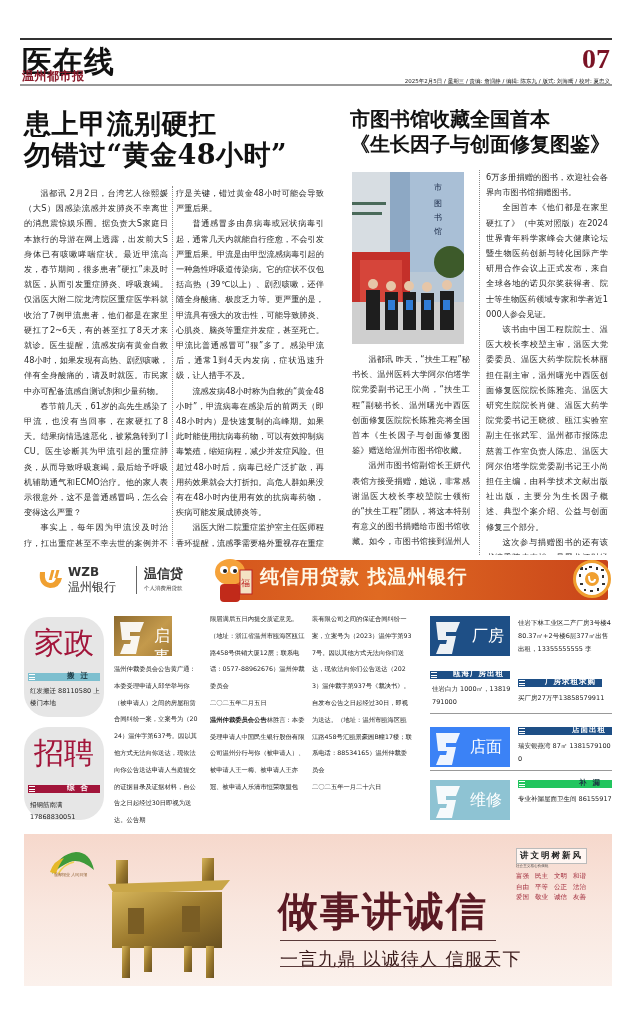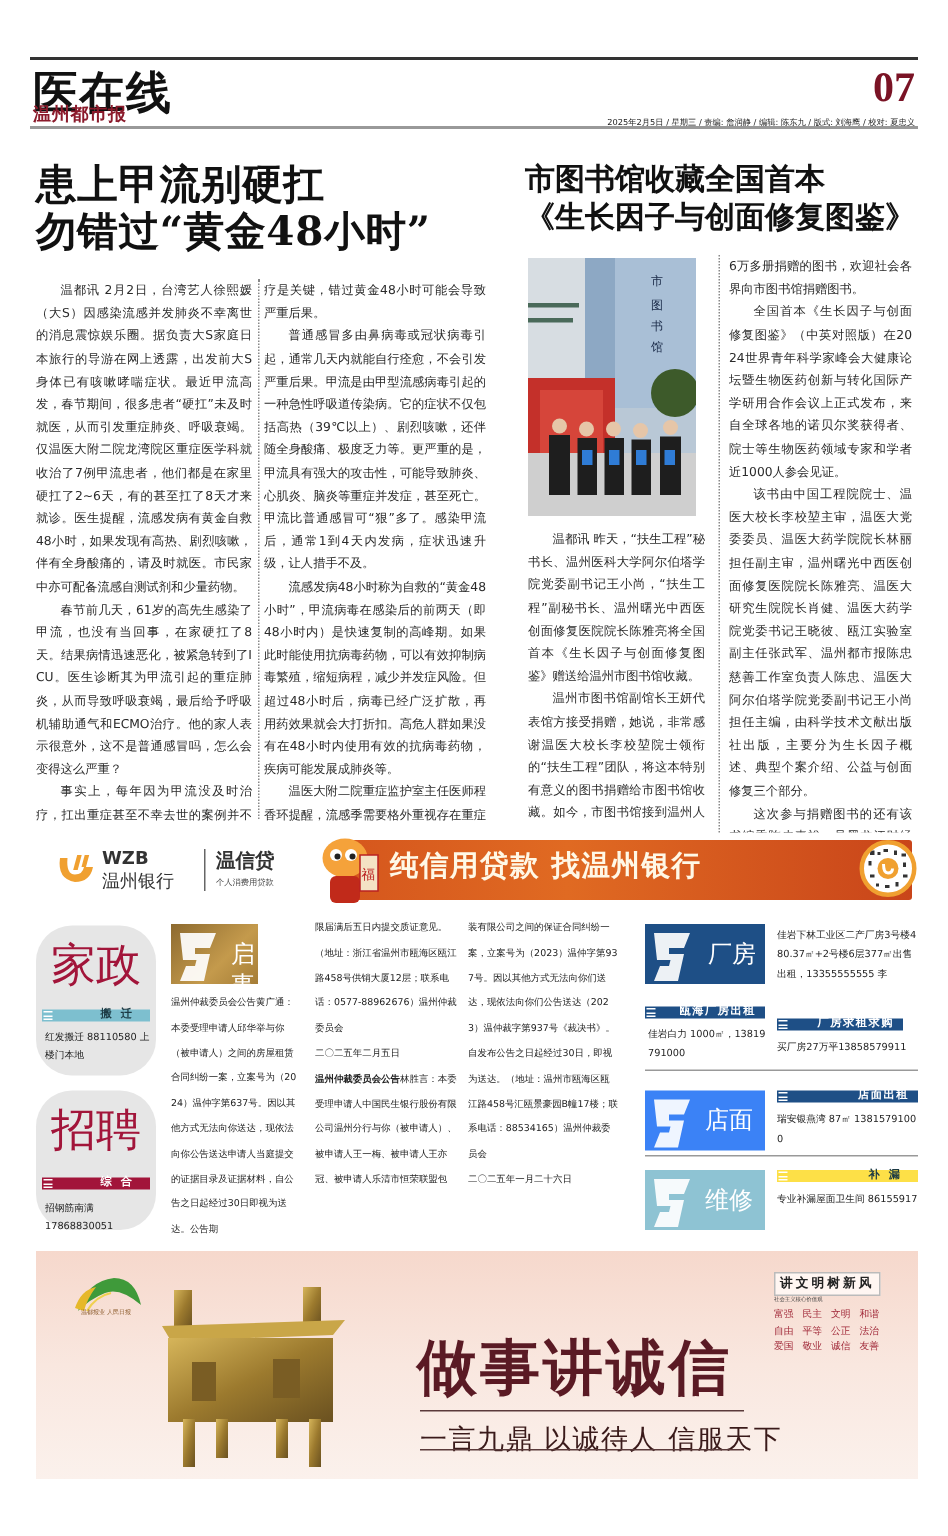--- a/index.html
+++ b/index.html
@@ -163,21 +163,21 @@
   </svg>
 </div>
 
 <div class="col col-c">
   <p>温都讯  昨天，“扶生工程”秘书长、温州医科大学阿尔伯塔学院党委副书记王小尚，“扶生工程”副秘书长、温州曙光中西医创面修复医院院长陈雅亮将全国首本《生长因子与创面修复图鉴》赠送给温州市图书馆收藏。</p>
   <p>温州市图书馆副馆长王妍代表馆方接受捐赠，她说，非常感谢温医大校长李校堃院士领衔的“扶生工程”团队，将这本特别有意义的图书捐赠给市图书馆收藏。如今，市图书馆接到温州人著作或与温州相关捐赠的图书越来越多，目前，市图书馆的温州人著作馆收藏</p>
 </div>
 <div class="col-sep sep-cd"></div>
 <div class="col col-d">
   <p class="noindent">6万多册捐赠的图书，欢迎社会各界向市图书馆捐赠图书。</p>
-  <p>全国首本《生长因子与创面修复图鉴》（中英对照版）在2024世界青年科学家峰会大健康论坛暨生物医药创新与转化国际产学研用合作会议上正式发布，来自全球各地的诺贝尔奖获得者、院士等生物医药领域专家和学者近1000人参会见证。</p>
+  <p>全国首本《他们都是在家里硬扛了》（中英对照版）在2024世界青年科学家峰会大健康论坛暨生物医药创新与转化国际产学研用合作会议上正式发布，来自全球各地的诺贝尔奖获得者、院士等生物医药领域专家和学者近1000人参会见证。</p>
   <p>该书由中国工程院院士、温医大校长李校堃主审，温医大党委委员、温医大药学院院长林丽担任副主审，温州曙光中西医创面修复医院院长陈雅亮、温医大研究生院院长肖健、温医大药学院党委书记王晓彼、瓯江实验室副主任张武军、温州都市报陈忠慈善工作室负责人陈忠、温医大阿尔伯塔学院党委副书记王小尚担任主编，由科学技术文献出版社出版，主要分为生长因子概述、典型个案介绍、公益与创面修复三个部分。</p>
   <p>这次参与捐赠图书的还有该书编委陈皮素裕，是黑龙江财经学院法律专业大一学生。在2010年新春她和父亲陈雅亮，将陈雅亮主编的《外科骨科治疗学》捐赠给温州市图书馆。她说，写书赠书活动很有意义。</p>
 
 </div>
 
 <div class="bank-banner">
   <svg class="bank-logo-mark" viewBox="0 0 26 22">
     <path d="M2 4 Q0 18 12 20 Q22 20 24 10 L18 10 Q17 15 12 15 Q6 15 7 4 Z" fill="#f0a030"></path>
     <rect x="14" y="2" width="3" height="10" fill="#f0a030" transform="skewX(-15)"></rect>
     <rect x="19" y="2" width="3" height="8" fill="#f0a030" transform="skewX(-15)"></rect>
@@ -287,21 +287,21 @@
 </div>
 <div class="ad-text" style="left:518px; top:740px; width:94px;">瑞安银燕湾 87㎡ 13815791000</div>
 <div class="hr-thin" style="left:430px; top:770px; width:182px;"></div>
 
 <div class="cat-tile tile-weixiu">
   <svg class="tile-glyph" viewBox="0 0 30 38">
     <path d="M2 4 L26 4 L22 14 L12 14 L12 18 L22 18 L18 36 L2 36 L6 26 L12 26 L13 22 L4 22 Z" fill="#fff" opacity="0.92"></path>
   </svg>
   <div class="tile-label" style="left:40px; top:10px;">维修</div>
 </div>
-<div class="sub-bar" style="left:518px; top:780px; width:94px; background:#fde047;">
+<div class="sub-bar" style="left:518px; top:780px; width:94px; background:#22c55e;">
   <div class="cls-bar-lines"></div>
   <div class="cls-bar-label" style="color:#1c3a44;">补漏</div>
 </div>
 <div class="ad-text" style="left:518px; top:793px; width:94px;">专业补漏屋面卫生间 86155917</div>
 
 <div class="pa-banner">
   <svg class="pa-logo" viewBox="0 0 44 30">
     <path d="M2 26 Q8 6 26 4 Q40 4 44 22 Q30 10 20 14 Q10 18 2 26 Z" fill="#3f9a3a"></path>
     <path d="M0 24 Q4 12 14 10 Q8 18 6 26 Z" fill="#e6b82a"></path>
     <path d="M8 26 Q14 16 24 14" stroke="#f0d050" stroke-width="1.5" fill="none"></path>

